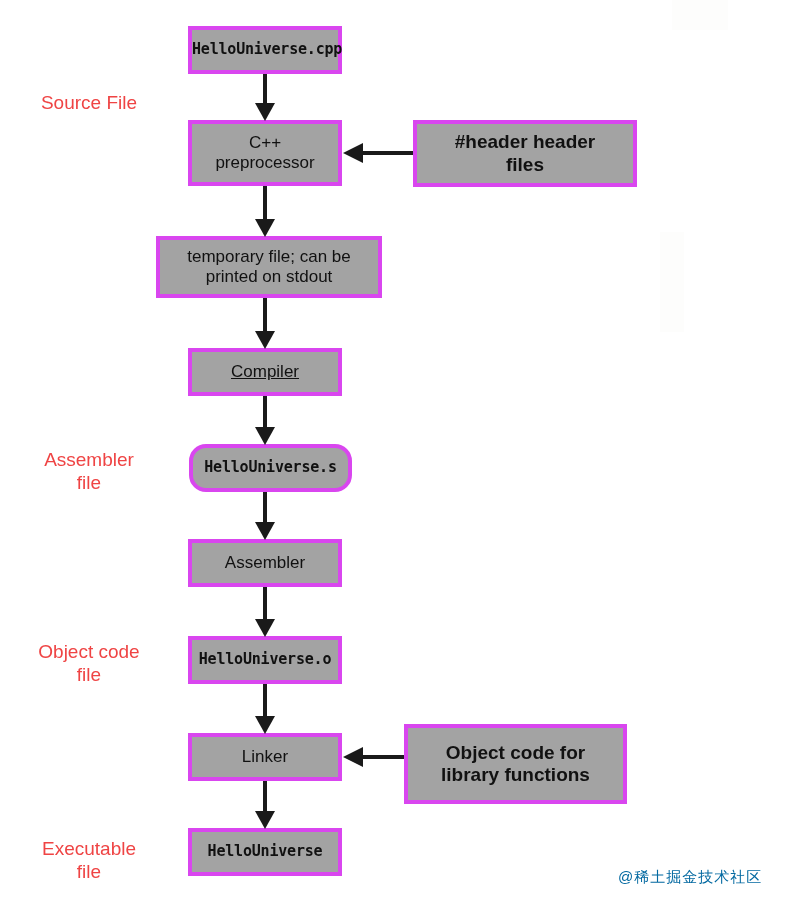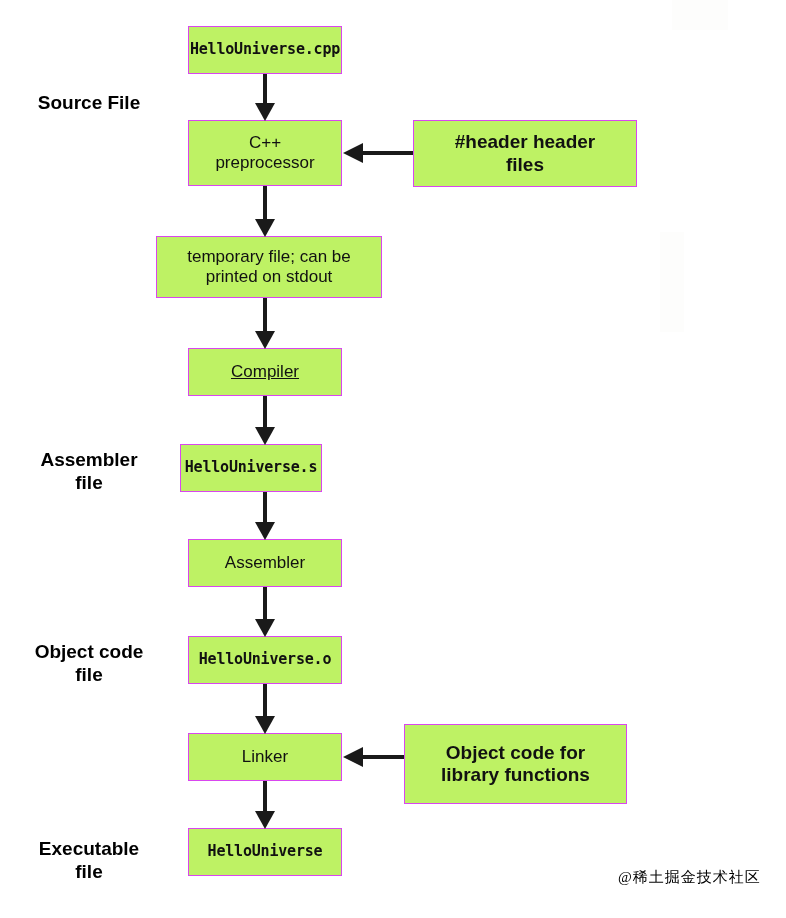--- a/index.html
+++ b/index.html
@@ -16,22 +16,22 @@
     width: 786px;
     height: 918px;
     background: #ffffff;
     overflow: hidden;
   }
 
   
   .node {
     position: absolute;
     box-sizing: border-box;
-    border: 1px solid #d946ef;
-    background: #bef264;
+    border: 4px solid #d946ef;
+    background: #a3a3a3;
     display: flex;
     align-items: center;
     justify-content: center;
     text-align: center;
     line-height: 1.18;
     color: #111111;
   }
   .node .txt {
     display: block;
     width: 100%;
@@ -51,41 +51,41 @@
   .strong .txt {
     font-family: "Liberation Sans", sans-serif;
     font-weight: 700;
     font-size: 19px;
   }
 
   
   .stage-label {
     position: absolute;
     font-family: "Liberation Sans", sans-serif;
-    font-weight: 700;
+    font-weight: 400;
     font-size: 19px;
     line-height: 1.2;
     text-align: center;
     white-space: pre-line;
-    color: #000000;
+    color: #ef4444;
   }
 
   
   .conn {
     position: absolute;
     pointer-events: none;
   }
   .conn svg { display: block; overflow: visible; }
 
   
   .watermark {
     position: absolute;
-    font-family: Liberation Serif, serif;
+    font-family: Liberation Sans, sans-serif;
     font-size: 15px;
-    color: #000000;
+    color: #0369a1;
     letter-spacing: 1px;
     white-space: nowrap;
   }
   .ghost-mark {
     position: absolute;
     background: #fdfdfc;
   }
 </style>
 </head>
 <body>
@@ -122,21 +122,21 @@
 
   <div class="node plain" style="left:156px; top:236px; width:226px; height:62px;">
     <span class="txt">temporary file; can be
 printed on stdout</span>
   </div>
 
   <div class="node plain" style="left:188px; top:348px; width:154px; height:48px;text-decoration:underline;">
     <span class="txt">Compiler</span>
   </div>
 
-  <div class="node mono" style="left:180px; top:444px; width:142px; height:48px;">
+  <div class="node mono" style="left:189px; top:444px; width:163px; height:48px;border-radius:17px;">
     <span class="txt">HelloUniverse.s</span>
   </div>
 
   <div class="node plain" style="left:188px; top:539px; width:154px; height:48px;">
     <span class="txt">Assembler</span>
   </div>
 
   <div class="node plain" style="left:188px; top:733px; width:154px; height:48px;">
     <span class="txt">Linker</span>
   </div>

